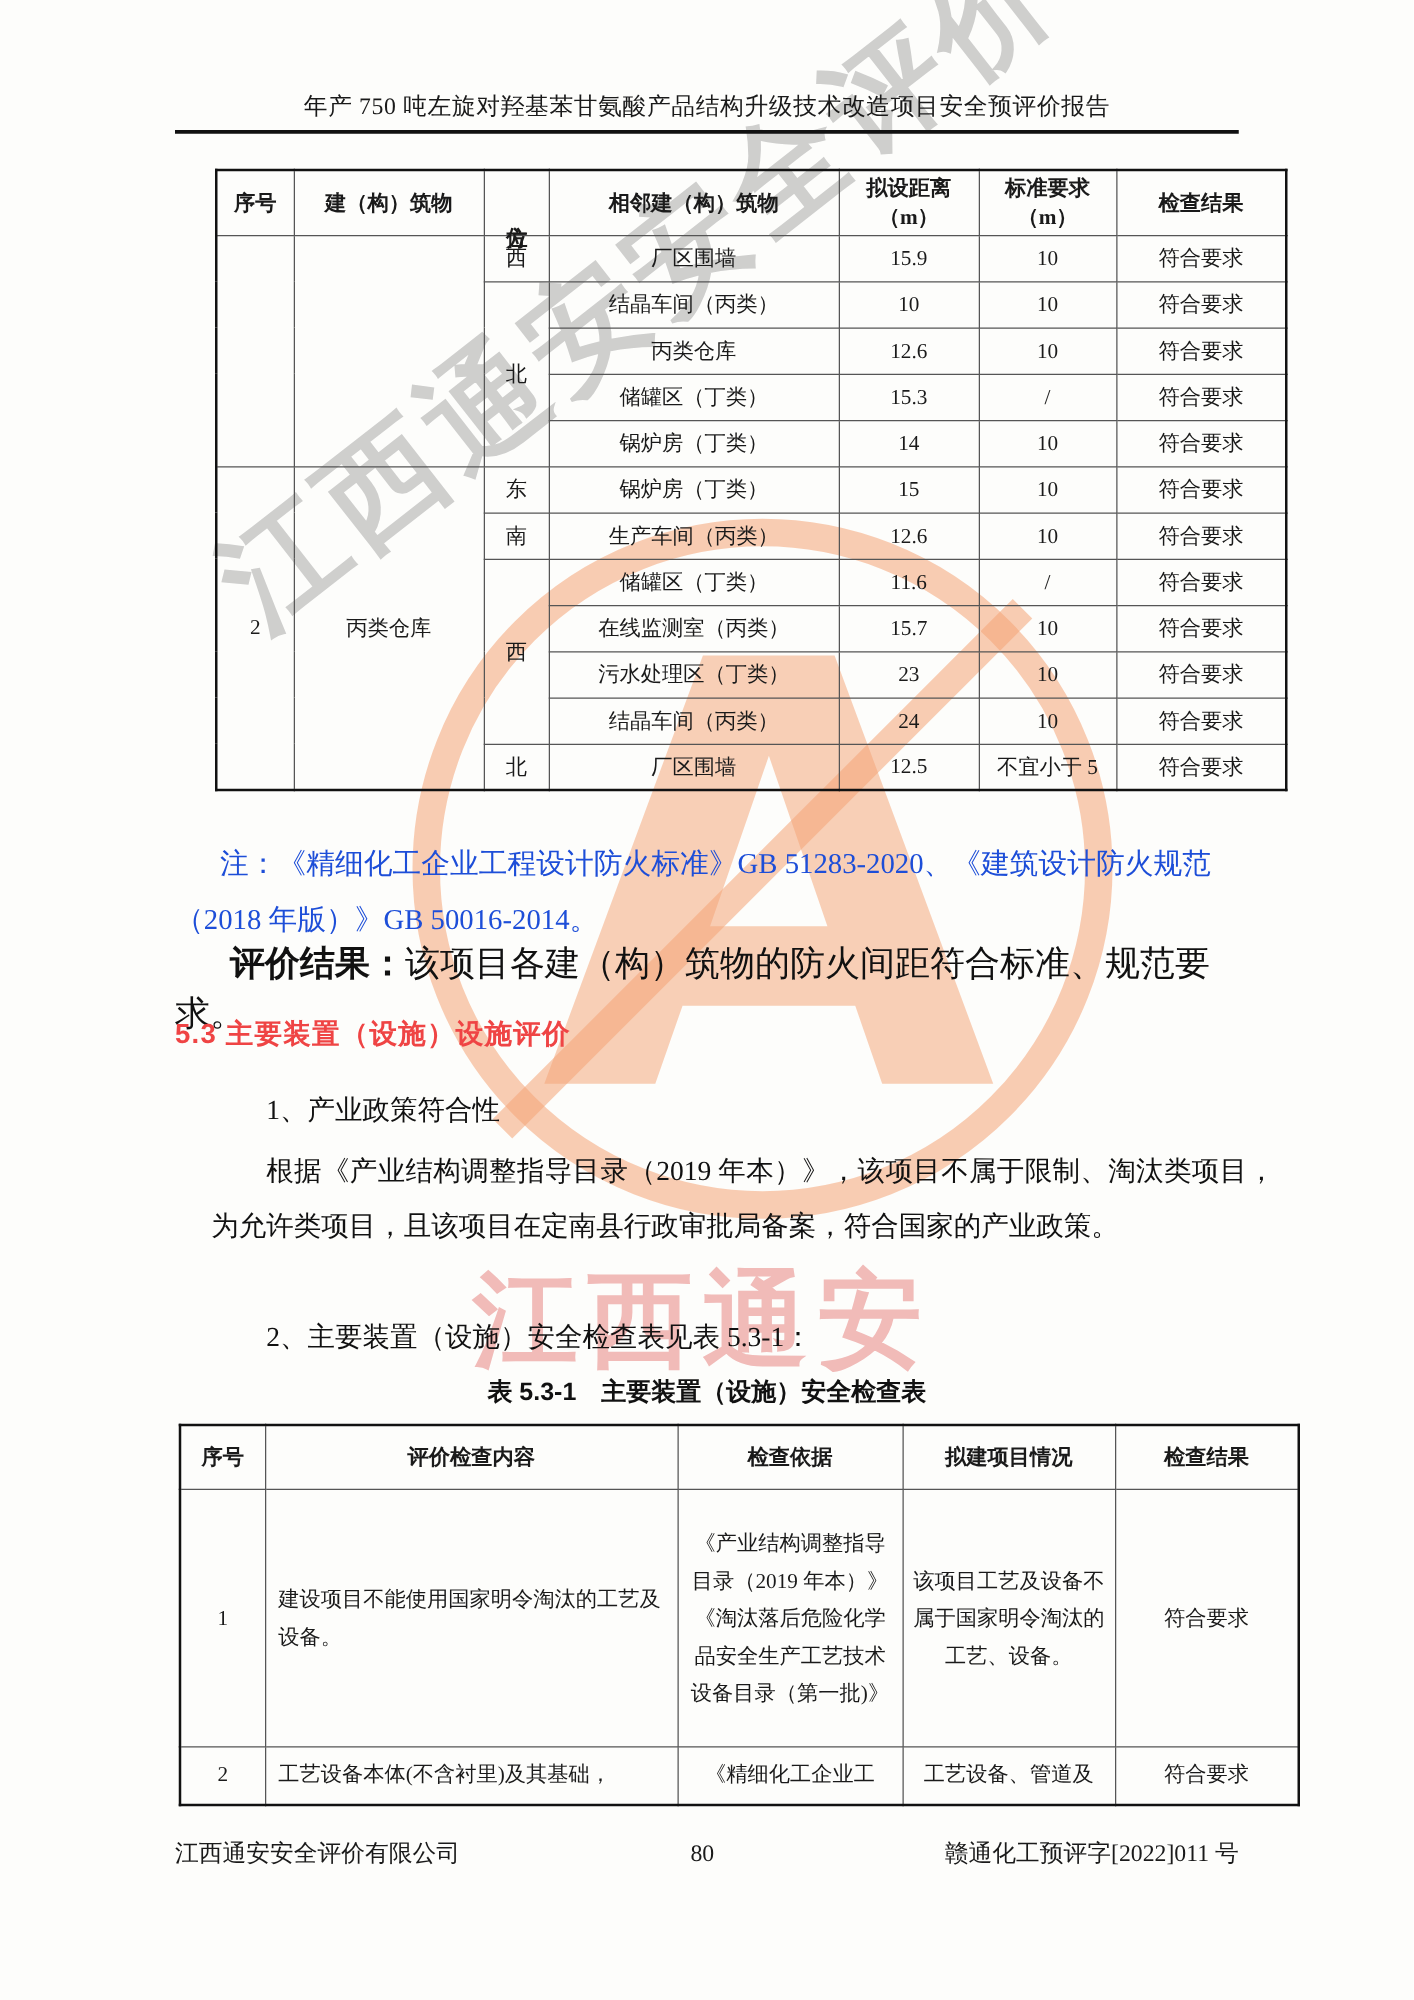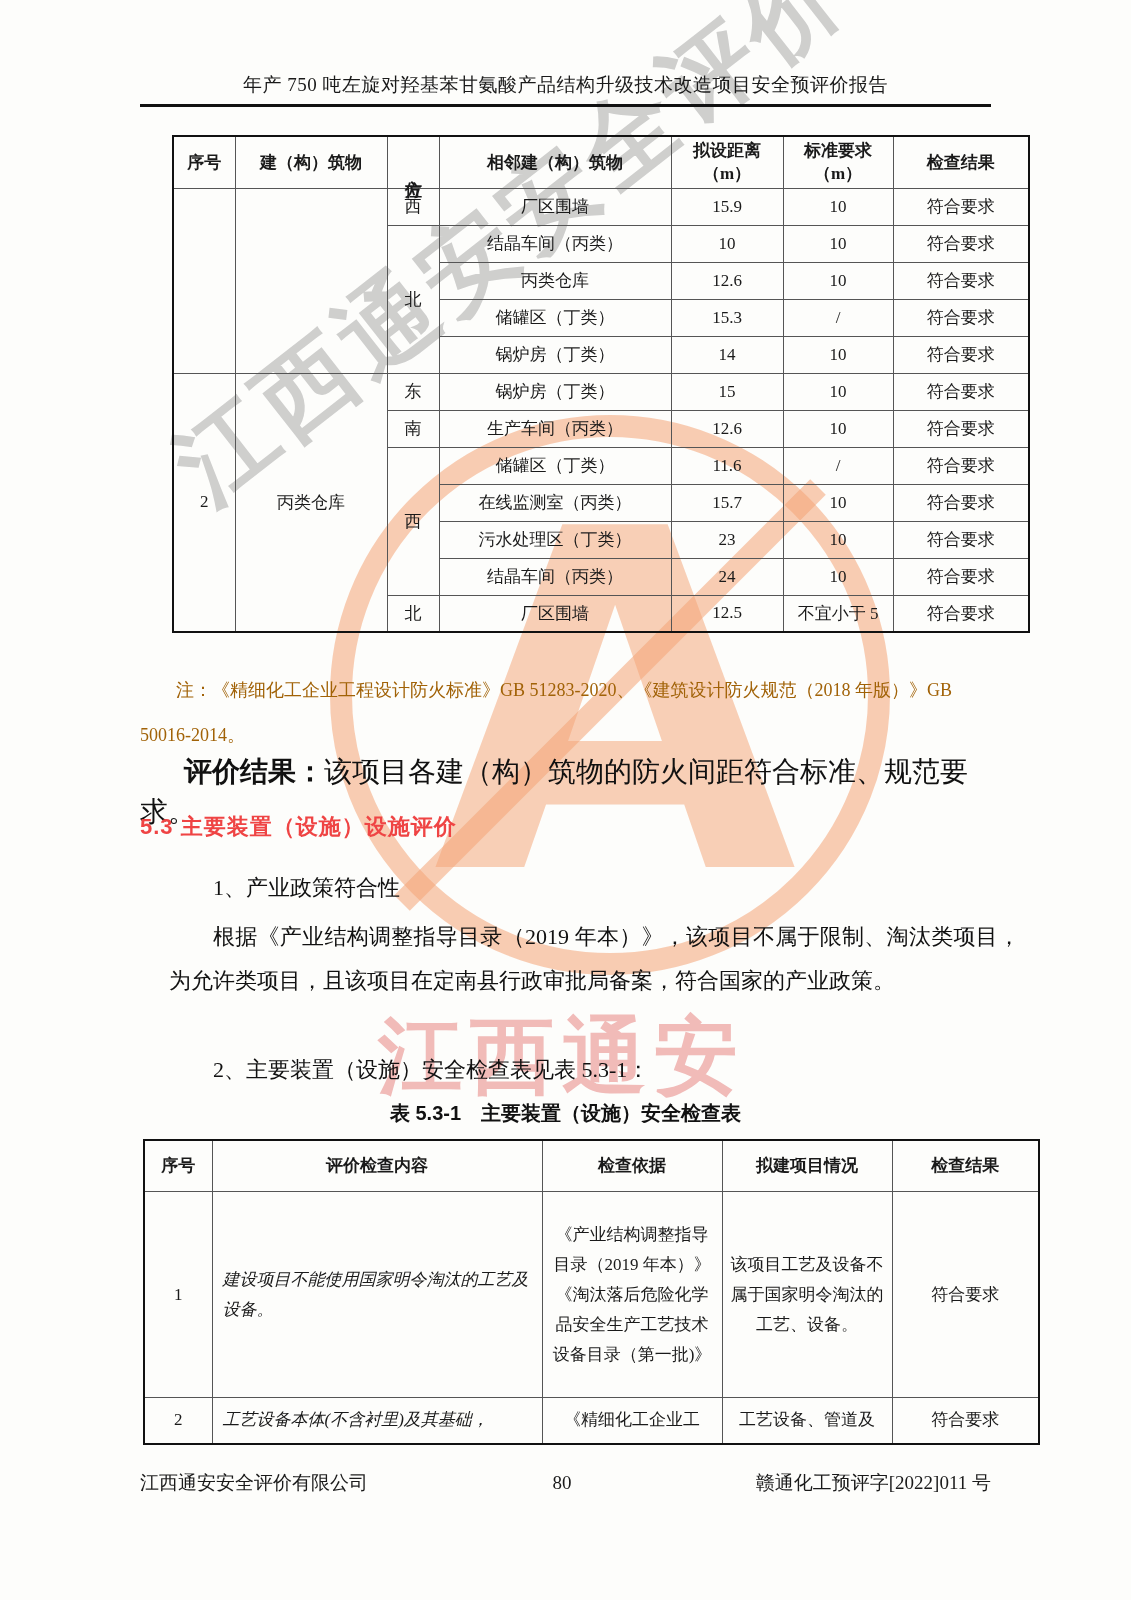--- a/index.html
+++ b/index.html
@@ -162,24 +162,24 @@
     text-orientation: upright;
     display: inline-block;
     line-height: 1.05;
   }
 
   .note {
     position: absolute;
     left: 140px;
     top: 668px;
     width: 851px;
-    font-size: 18px;
+    font-size: 23px;
     line-height: 45px;
     text-indent: 36px;
-    color: #a16207;
+    color: #1d4ed8;
   }
 
   .result-para {
     position: absolute;
     left: 140px;
     top: 752px;
     width: 851px;
     font-size: 28px;
     line-height: 40px;
     text-indent: 44px;
@@ -227,21 +227,21 @@
 
   #table2-wrap {
     position: absolute;
     left: 143px;
     top: 1139px;
     width: 845px;
   }
   #table2 { width: 845px; }
   #table2 td, #table2 th { font-size: 17px; line-height: 30px; }
   #table2 th { height: 46px; }
-  #table2 td.cell-left { text-align: left; padding-left: 10px; padding-right: 10px; font-style: italic; }
+  #table2 td.cell-left { text-align: left; padding-left: 10px; padding-right: 10px; }
   #table2 td.cell-just { text-align: center; padding: 6px 8px; }
   #table2 tr.r1 { height: 206px; }
   #table2 tr.r2 { height: 46px; }
 
   .footer {
     position: absolute;
     left: 140px;
     top: 1470px;
     width: 851px;
     display: flex;

